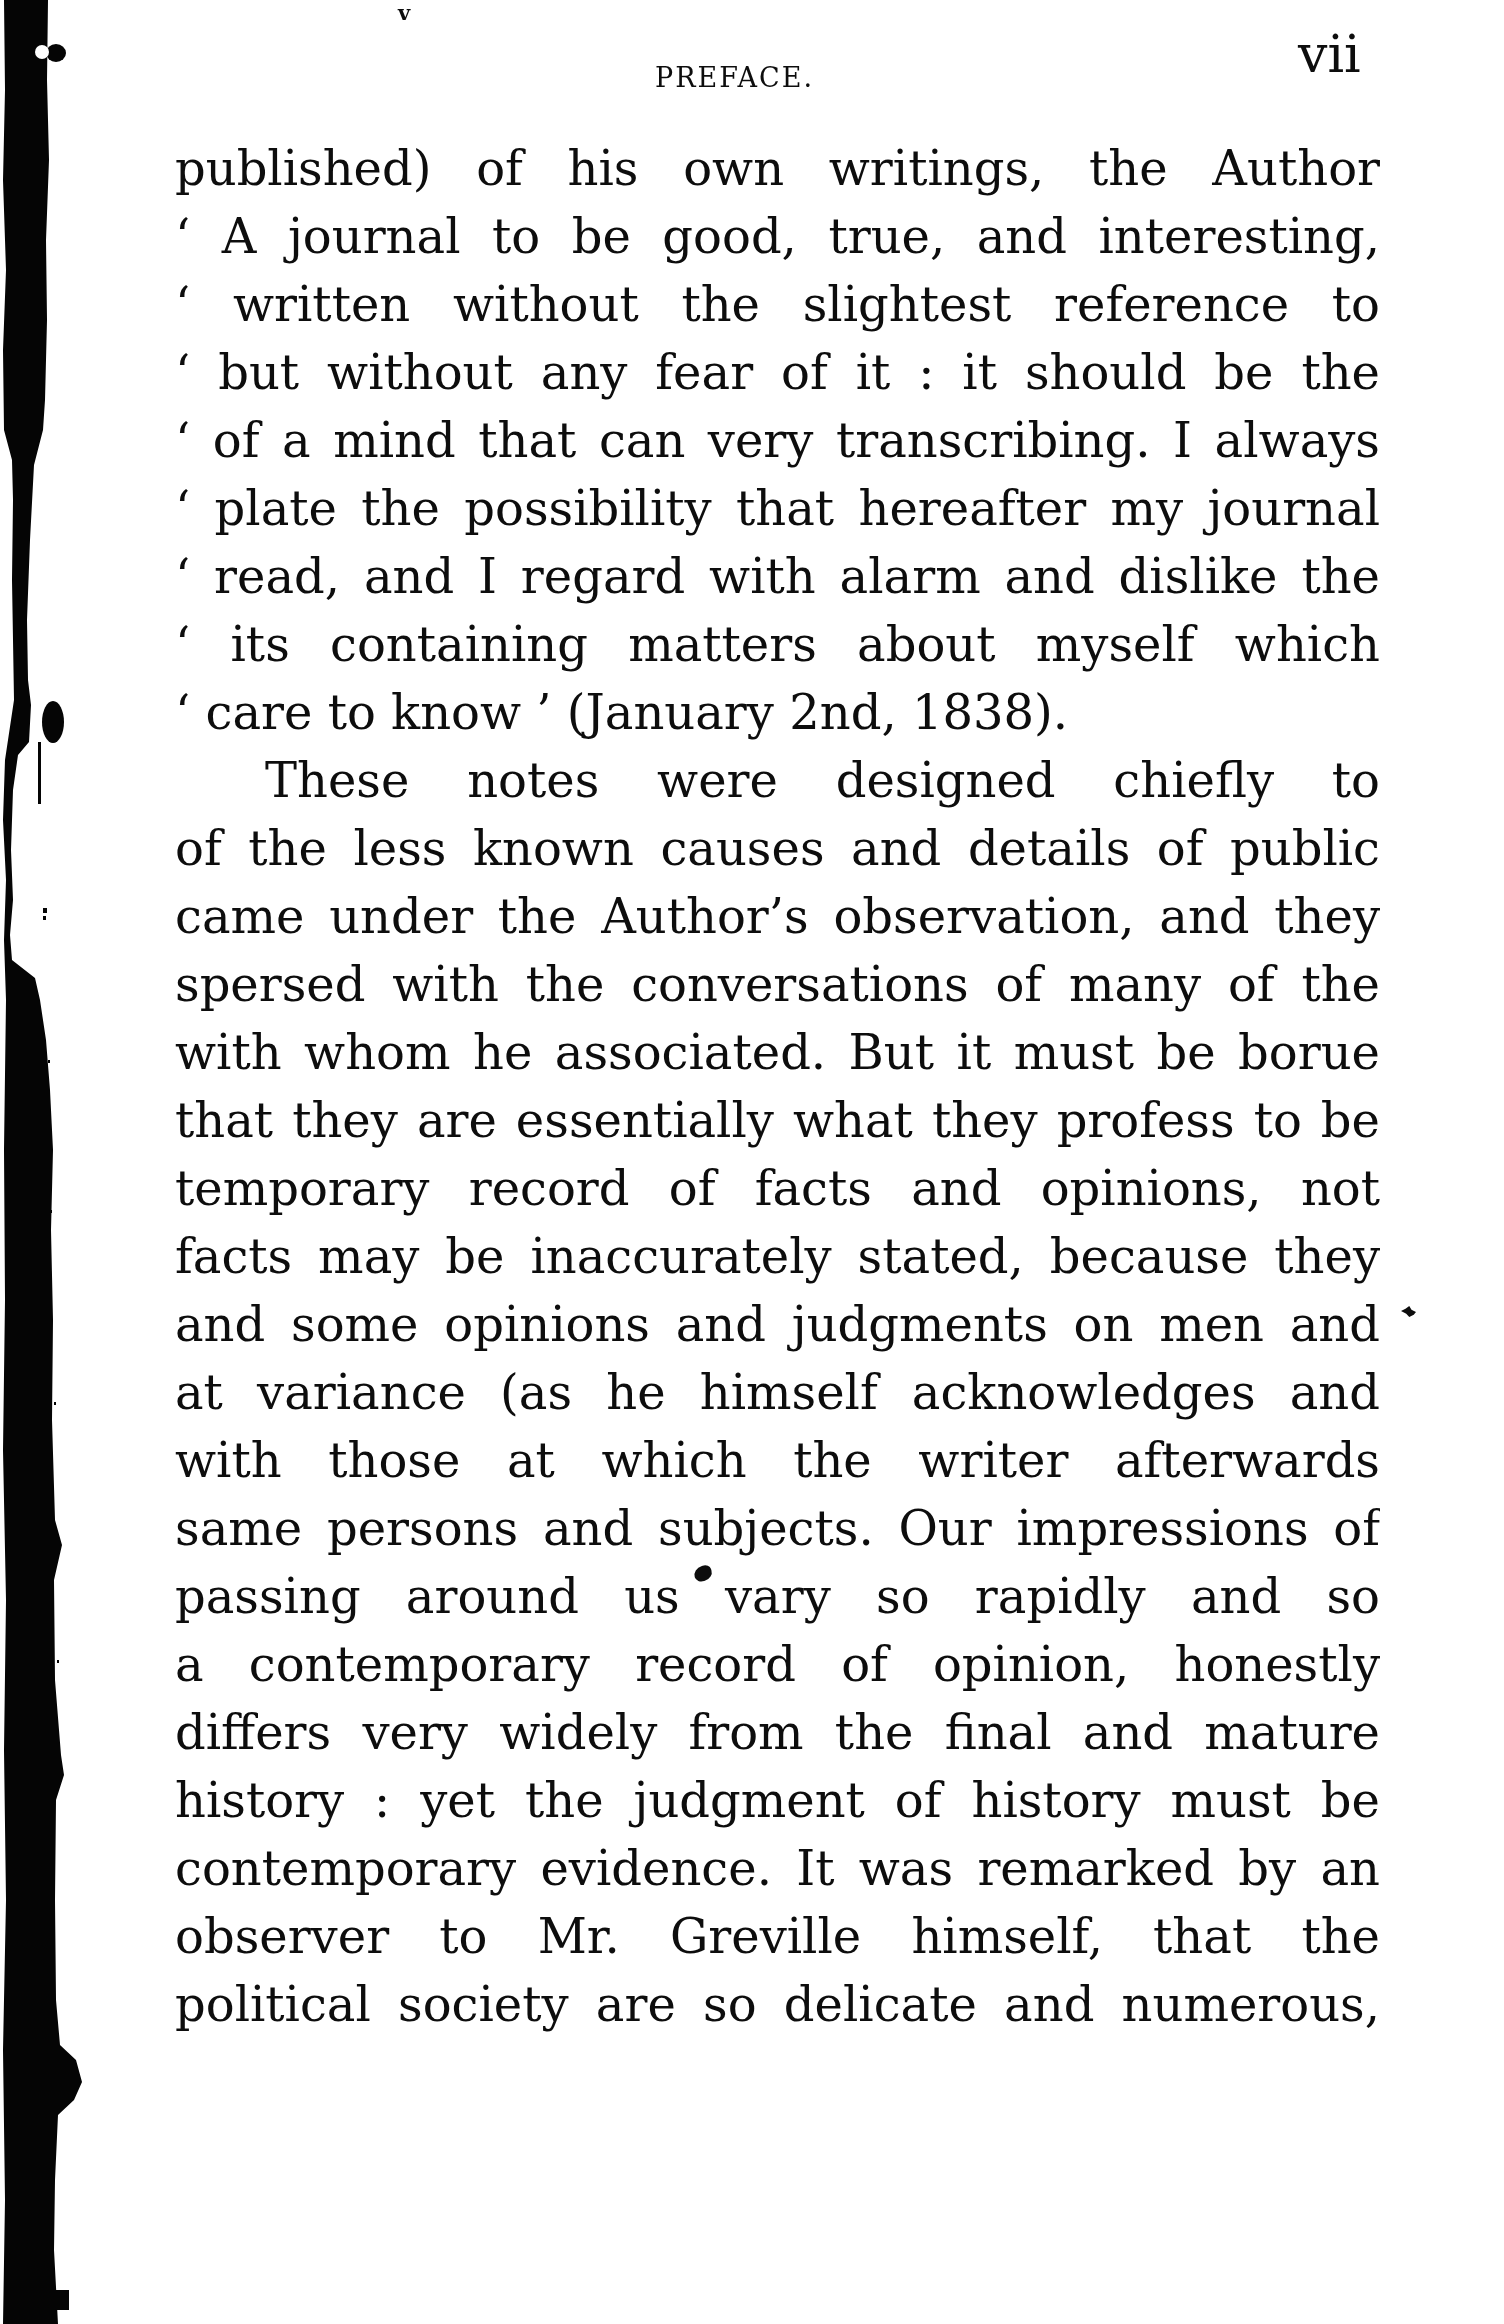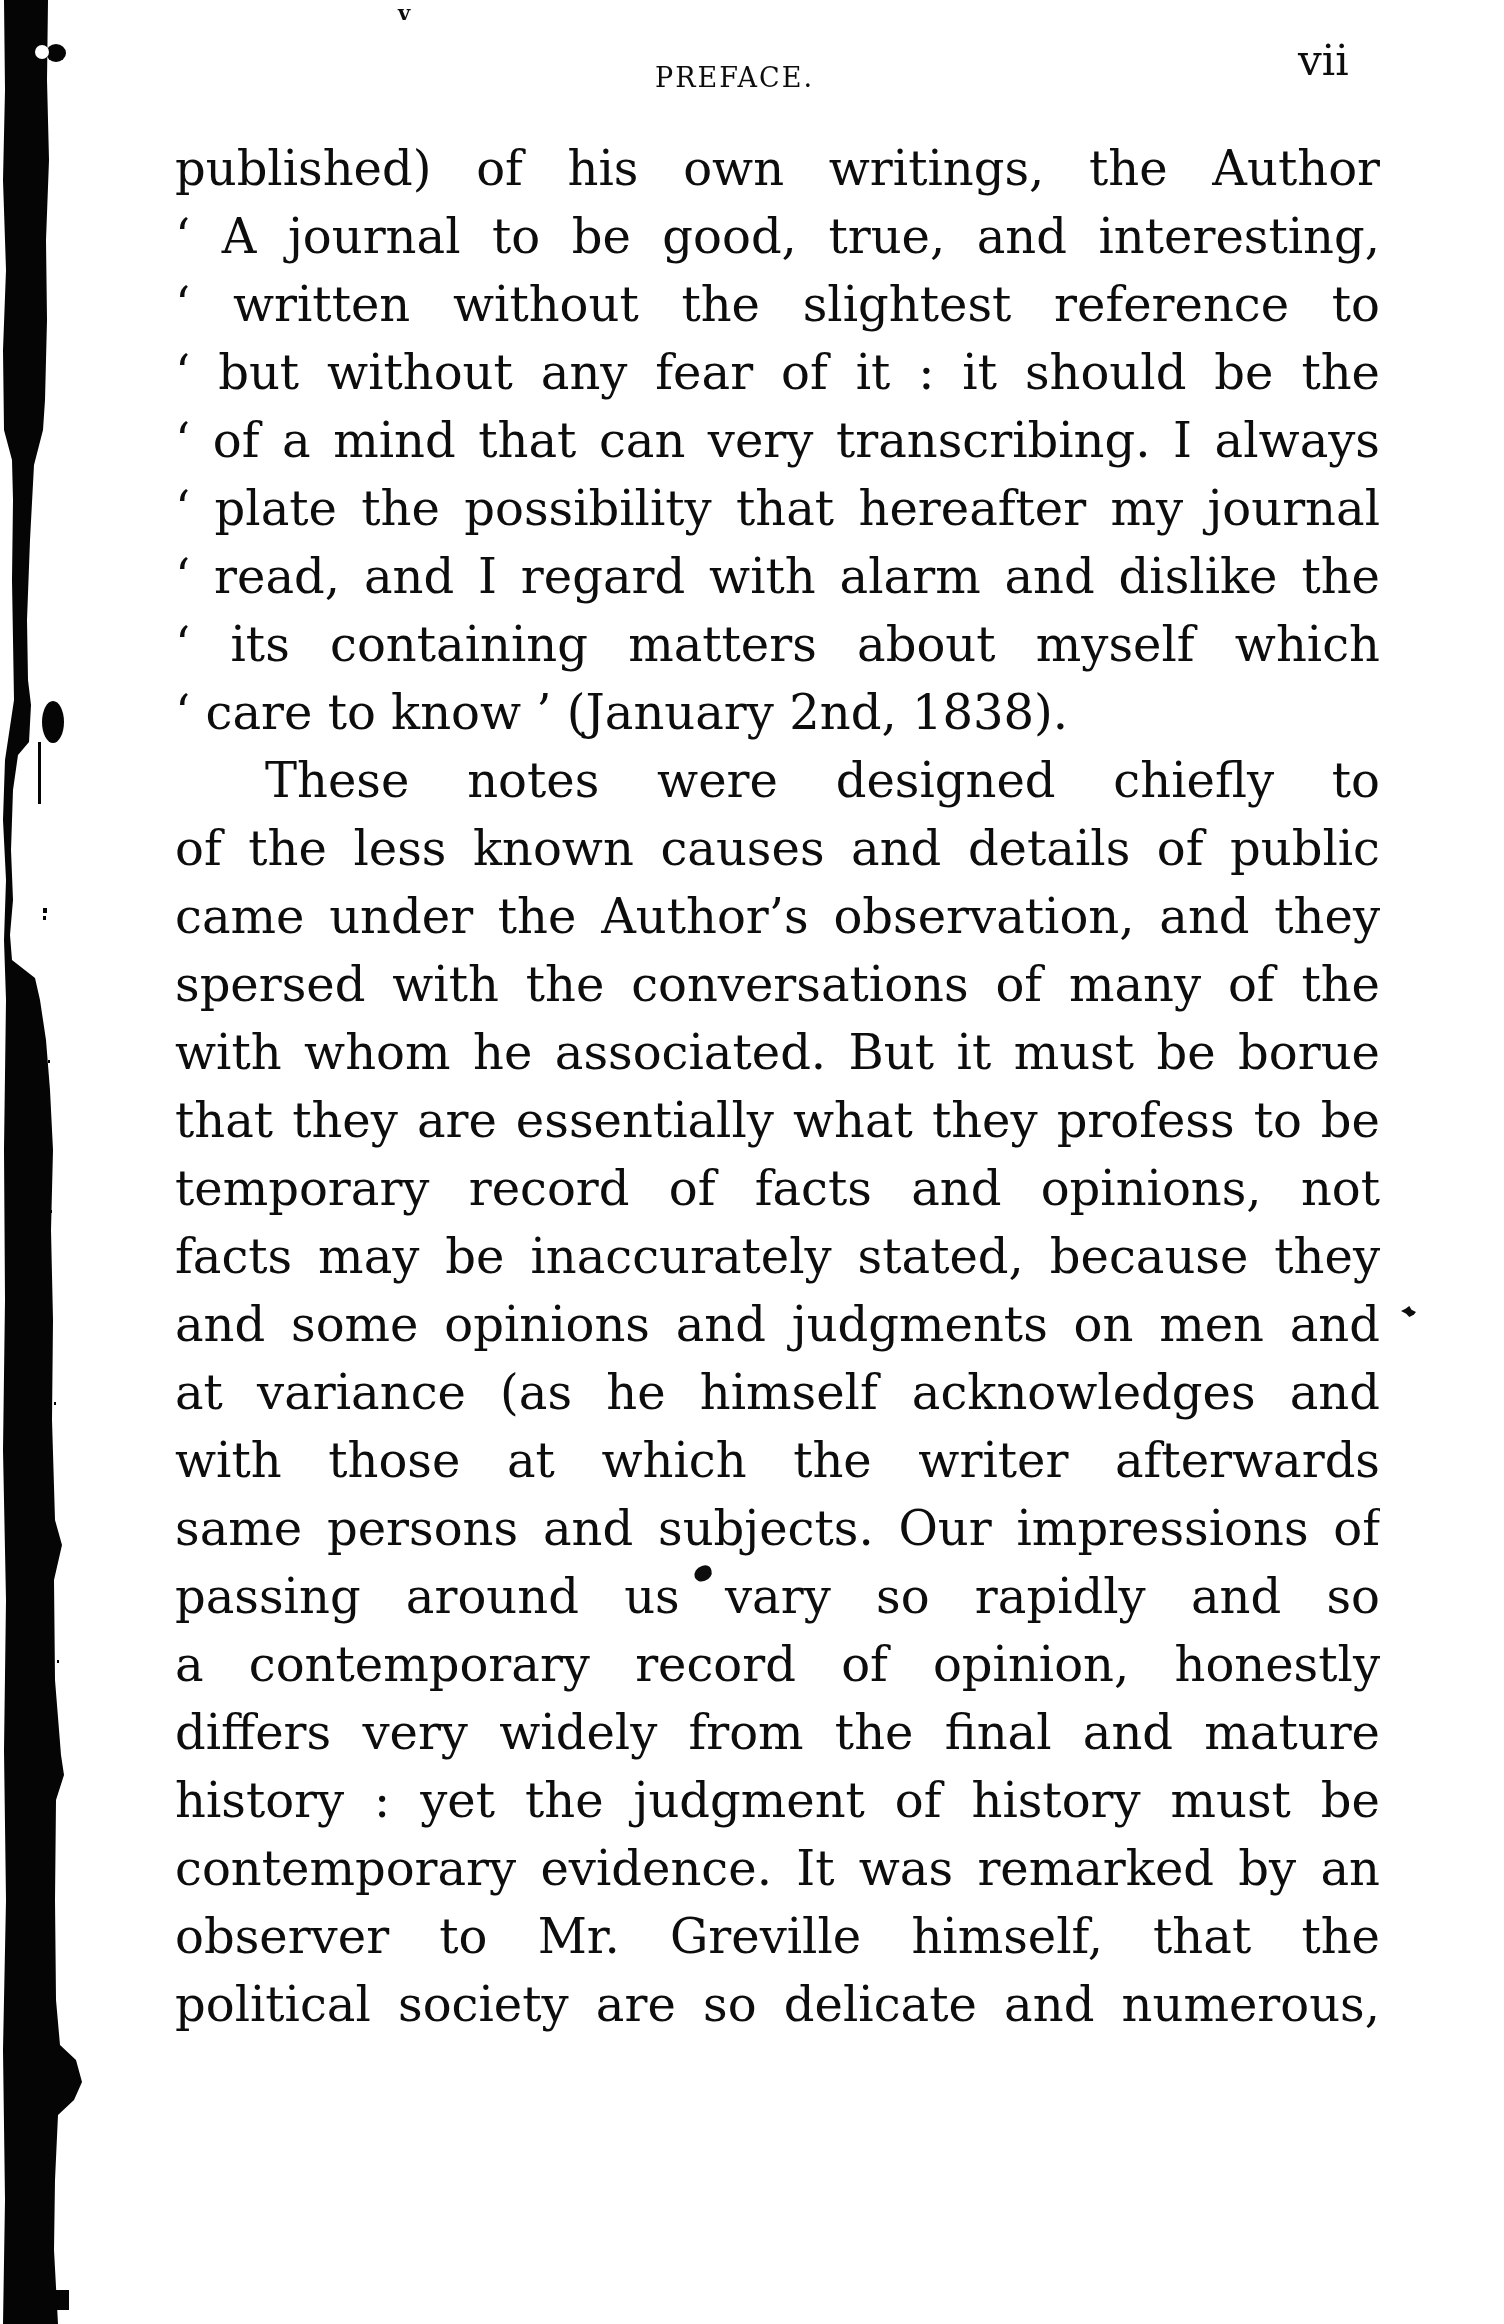--- a/index.html
+++ b/index.html
@@ -13,22 +13,22 @@
   }
   .page { position: absolute; inset: 0; }
   .gutter { position: absolute; left: 0; top: 0; width: 100px; height: 2324px; }
   .header-title {
     position: absolute; left: 655px; top: 36px;
     font-size: 27px; letter-spacing: 2px; line-height: 1;
     white-space: nowrap;
     margin-top: 28px;
   }
   .page-number {
-    position: absolute; left: 1298px; top: 40px;
-    font-size: 42px; line-height: 1; white-space: nowrap;
+    position: absolute; left: 1298px; top: 28px;
+    font-size: 52px; line-height: 1; white-space: nowrap;
   }
   .body-text {
     position: absolute; left: 175px; top: 134px; width: 1205px;
   }
   .line {
     height: 68px; line-height: 68px;
     font-size: 48px;
     text-align: justify; text-align-last: justify;
     text-justify: inter-word;
     white-space: normal;

